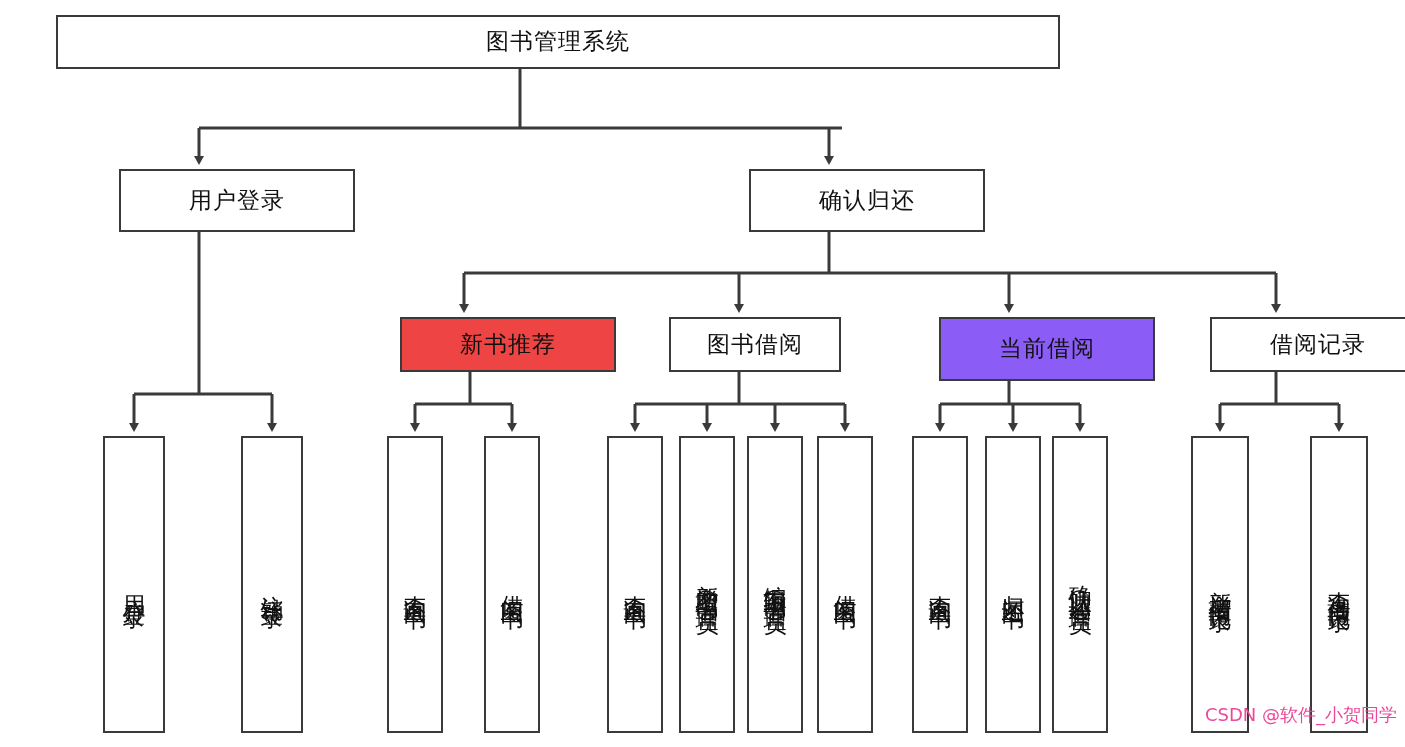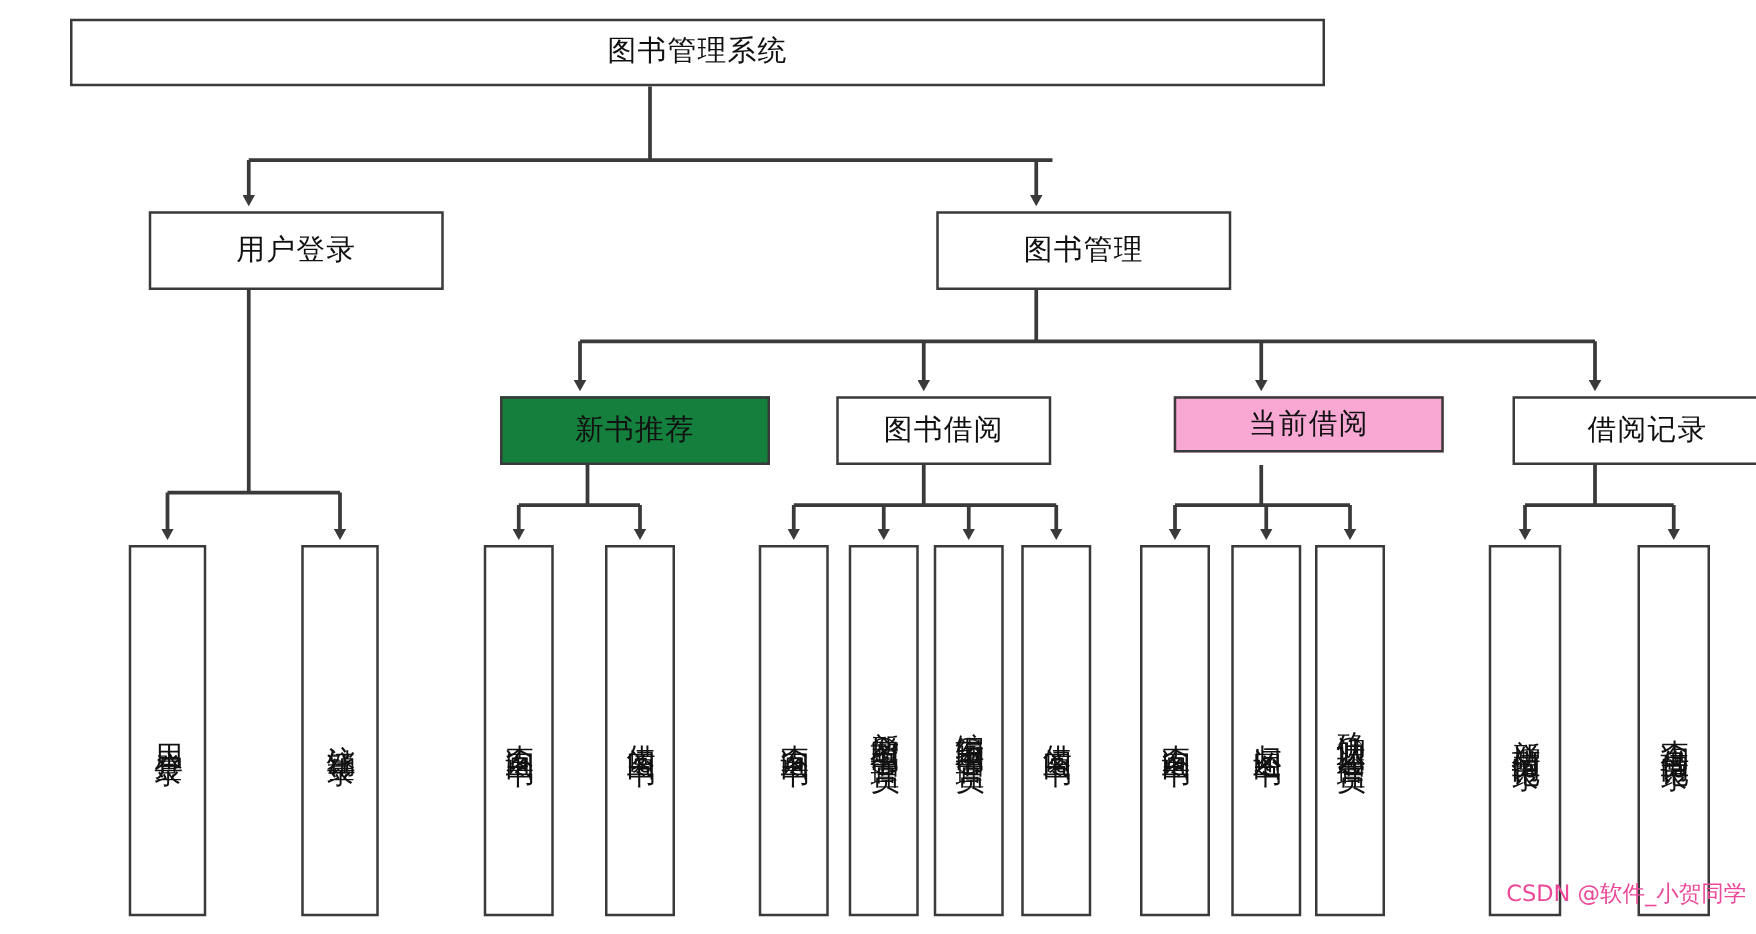--- a/index.html
+++ b/index.html
@@ -124,30 +124,30 @@
   </svg>
 
   <div class="node horizontal" style="left: 18px; top: 15px; width: 1004px; height: 54px; border-color: rgb(58, 58, 58); background: rgb(255, 255, 255); color: rgb(17, 17, 17);">
     <span>图书管理系统</span>
   </div>
 
   <div class="node horizontal" style="left: 81px; top: 169px; width: 236px; height: 63px; border-color: rgb(58, 58, 58); background: rgb(255, 255, 255); color: rgb(17, 17, 17);">
     <span>用户登录</span>
   </div>
   <div class="node horizontal" style="left: 711px; top: 169px; width: 236px; height: 63px; border-color: rgb(58, 58, 58); background: rgb(255, 255, 255); color: rgb(17, 17, 17);">
-    <span>图书管理</span>
+    <span>确认归还</span>
   </div>
 
-  <div class="node horizontal" style="left: 362px; top: 317px; width: 216px; height: 55px; border-color: rgb(58, 58, 58); background: #15803d; color: rgb(17, 17, 17);">
+  <div class="node horizontal" style="left: 362px; top: 317px; width: 216px; height: 55px; border-color: rgb(58, 58, 58); background: #ef4444; color: rgb(17, 17, 17);">
     <span>新书推荐</span>
   </div>
   <div class="node horizontal" style="left: 631px; top: 317px; width: 172px; height: 55px; border-color: rgb(58, 58, 58); background: rgb(255, 255, 255); color: rgb(17, 17, 17);">
     <span>图书借阅</span>
   </div>
-  <div class="node horizontal" style="left: 901px; top: 317px; width: 216px; height: 45px; border-color: rgb(58, 58, 58); background: #f9a8d4; color: rgb(17, 17, 17);">
+  <div class="node horizontal" style="left: 901px; top: 317px; width: 216px; height: 64px; border-color: rgb(58, 58, 58); background: #8b5cf6; color: rgb(17, 17, 17);">
     <span>当前借阅</span>
   </div>
   <div class="node horizontal" style="left: 1172px; top: 317px; width: 216px; height: 55px; border-color: rgb(58, 58, 58); background: rgb(255, 255, 255); color: rgb(17, 17, 17);">
     <span>借阅记录</span>
   </div>
 
   <div class="node vertical" style="left: 103px; top: 436px; width: 62px; height: 297px; border-color: rgb(58, 58, 58); background: rgb(255, 255, 255); color: rgb(17, 17, 17);">
     <span>用户登录</span>
   </div>
   <div class="node vertical" style="left: 241px; top: 436px; width: 62px; height: 297px; border-color: rgb(58, 58, 58); background: rgb(255, 255, 255); color: rgb(17, 17, 17);">

